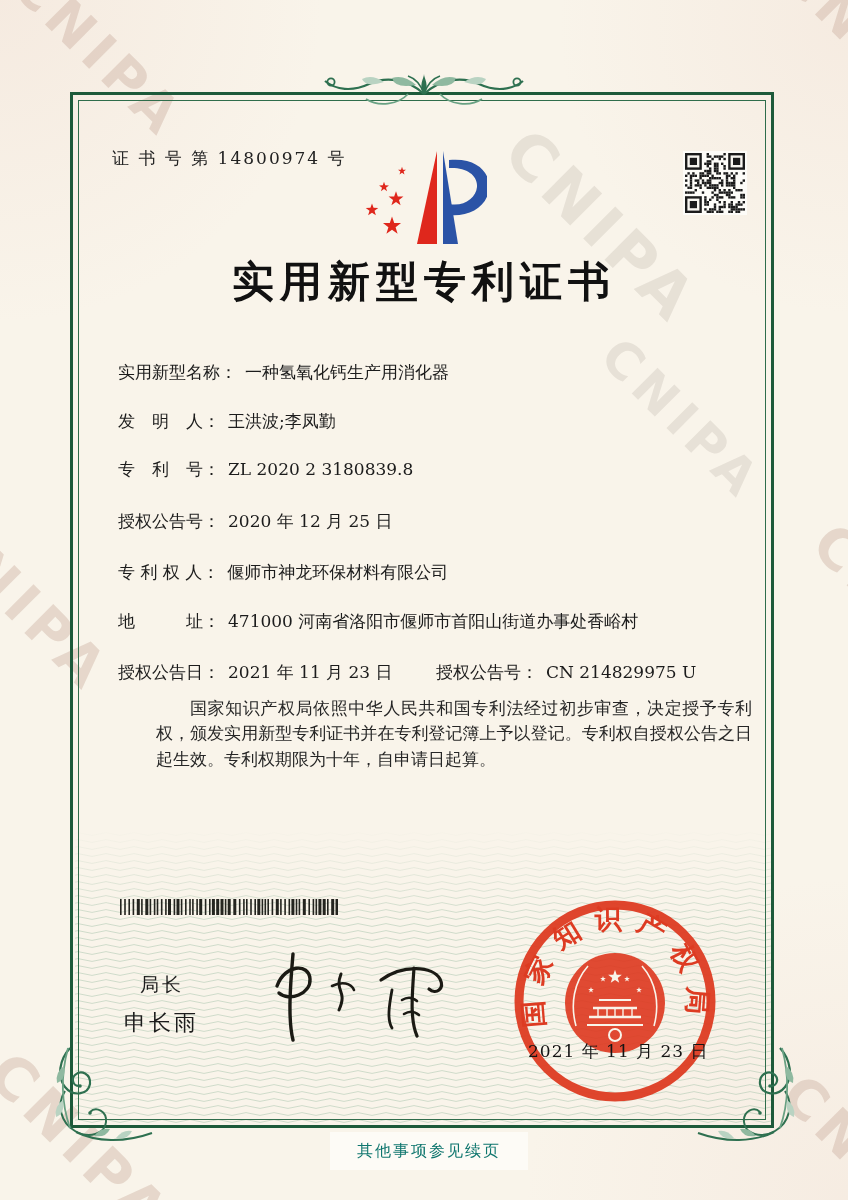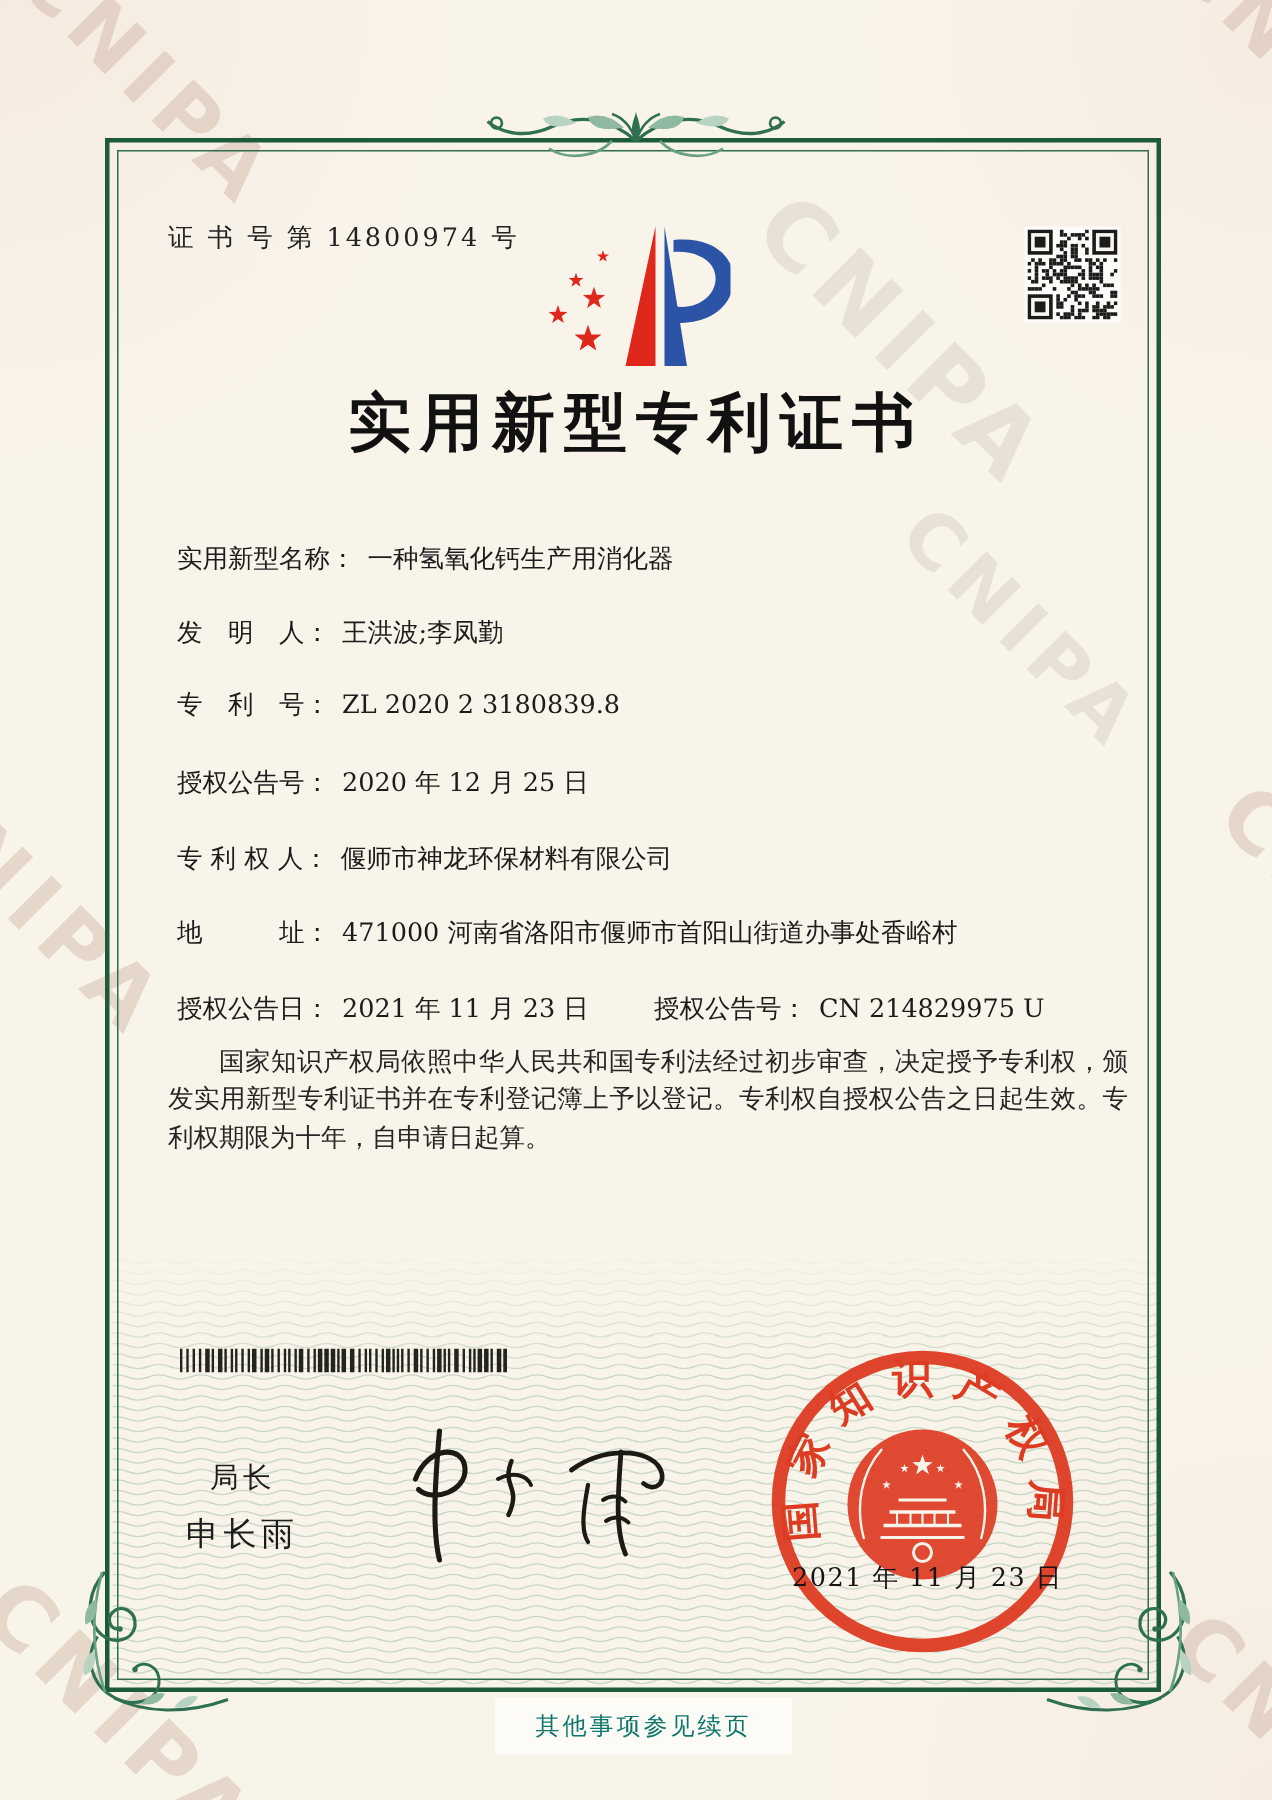--- a/index.html
+++ b/index.html
@@ -32,21 +32,21 @@
   .qr { position:absolute; left:683px; top:151px; z-index:4; background:#fdfcf8; padding:2px; }
   .title { position:absolute; left:0; right:0; top:254px; z-index:4; text-align:center;
     font-size:42px; font-weight:bold; letter-spacing:6px; color:#111; }
   .fields { position:absolute; left:118px; top:0; width:600px; z-index:4; }
   .frow { position:absolute; left:0; font-size:17px; white-space:nowrap; }
   .flabel { color:#1c1c1c; }
   .fvalue { margin-left:8px; color:#1c1c1c; }
   .fpair2 { position:absolute; left:318px; top:0; }
   .body-text { position:absolute; left:112px; top:696px; width:640px; z-index:4;
     font-size:17px; line-height:25.4px; color:#262626; text-align:justify; }
-  .body-text p { text-indent:2em; }
+  .body-text p { text-indent:2em;margin-left:44px; }
   .barcode { position:absolute; left:120px; top:899px; z-index:4; }
   .signer-title { position:absolute; left:140px; top:972px; z-index:4; font-size:19px; letter-spacing:3px; }
   .signer-name  { position:absolute; left:124px; top:1008px; z-index:4; font-size:22px; letter-spacing:3px; }
   .signature { position:absolute; left:255px; top:948px; z-index:4; }
   .seal { position:absolute; left:510px; top:896px; z-index:3; }
   .seal-date { position:absolute; left:528px; top:1040px; z-index:5; font-size:17px; color:#141414; letter-spacing:1px; }
   .page-info { position:absolute; left:0; right:0; top:1097px; z-index:4; text-align:center; font-size:15px; letter-spacing:2px; color:#222; }
   .note-box { position:absolute; left:330px; top:1132px; width:198px; height:38px; z-index:4;
     background:#fdfbf6; display:flex; align-items:center; justify-content:center;
     font-size:16px; letter-spacing:2px; color:#0f766e; }

